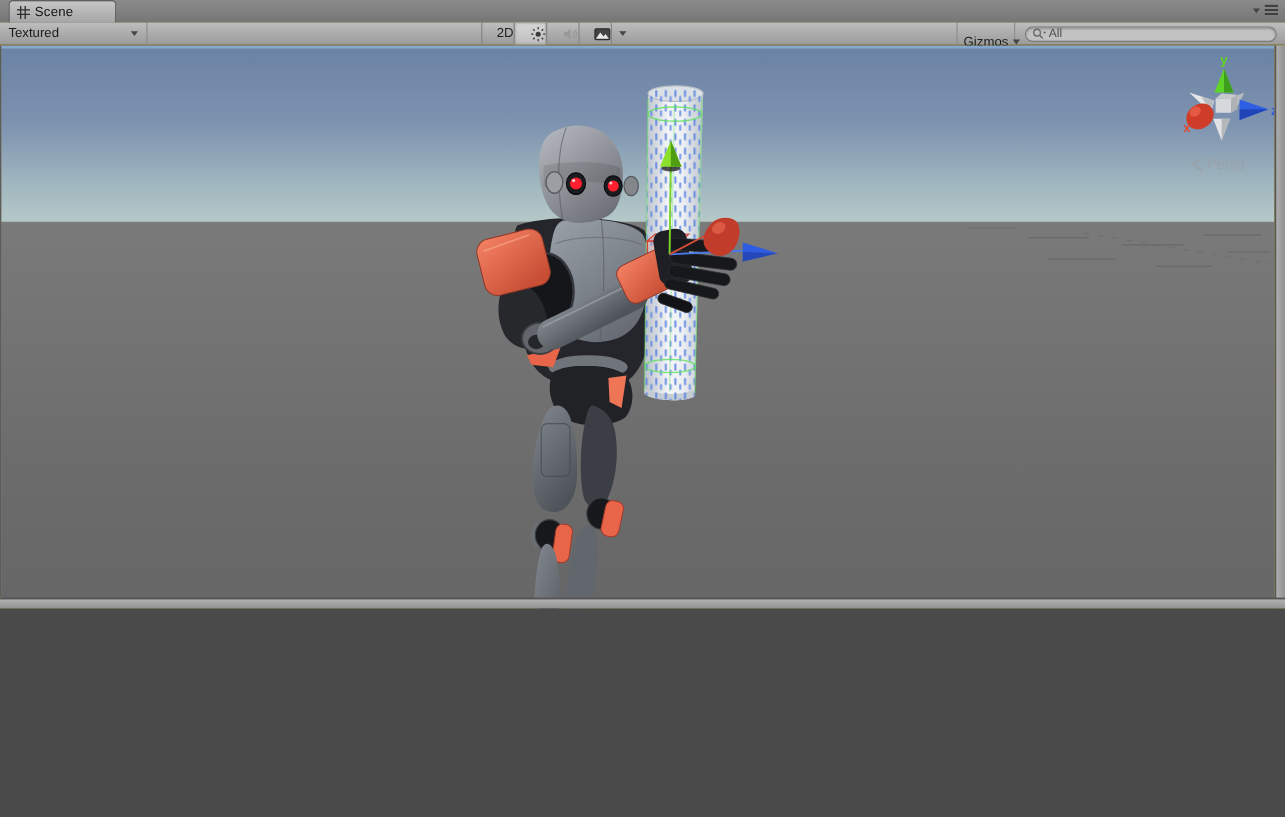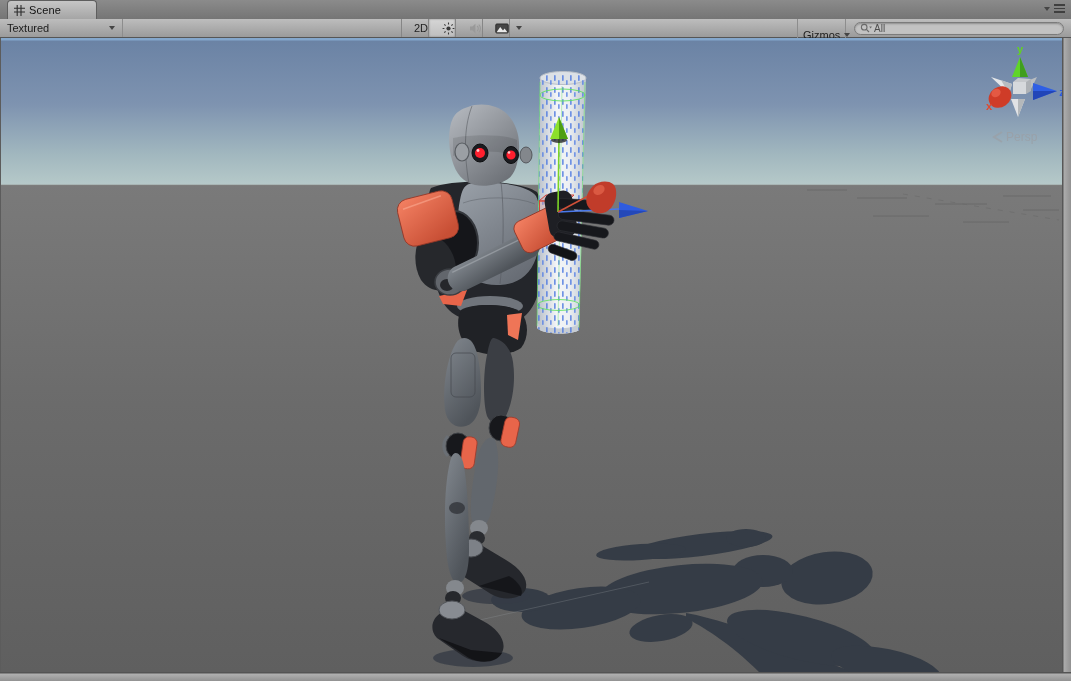--- a/index.html
+++ b/index.html
@@ -1,17 +1,17 @@
 <!DOCTYPE html>
 <html><head>
 <meta charset="utf-8">
 <style>
   html,body { margin:0; padding:0; background:#4a4a4a; }
   .window {
-    position:relative; width:1071px; height:681px; overflow:hidden;
+    position:relative; width:1071px; height:507px; overflow:hidden;
     background:#fde047; font-family:"Liberation Sans", sans-serif;
     -webkit-font-smoothing:antialiased;
   }
   
   .tabbar { position:absolute; top:0; left:0; width:100%; height:19px;
     background:linear-gradient(#8b8b8b,#757575); }
   .tab { position:absolute; left:7px; top:0; height:19px; width:90px; box-sizing:border-box;
     background:linear-gradient(#c6c6c6,#a5a5a5); border:1px solid #5e5e5e; border-bottom:none;
     border-radius:4px 4px 0 0; display:flex; align-items:center; gap:4px; padding:0 6px;
     font-size:11px; color:#121212; }

